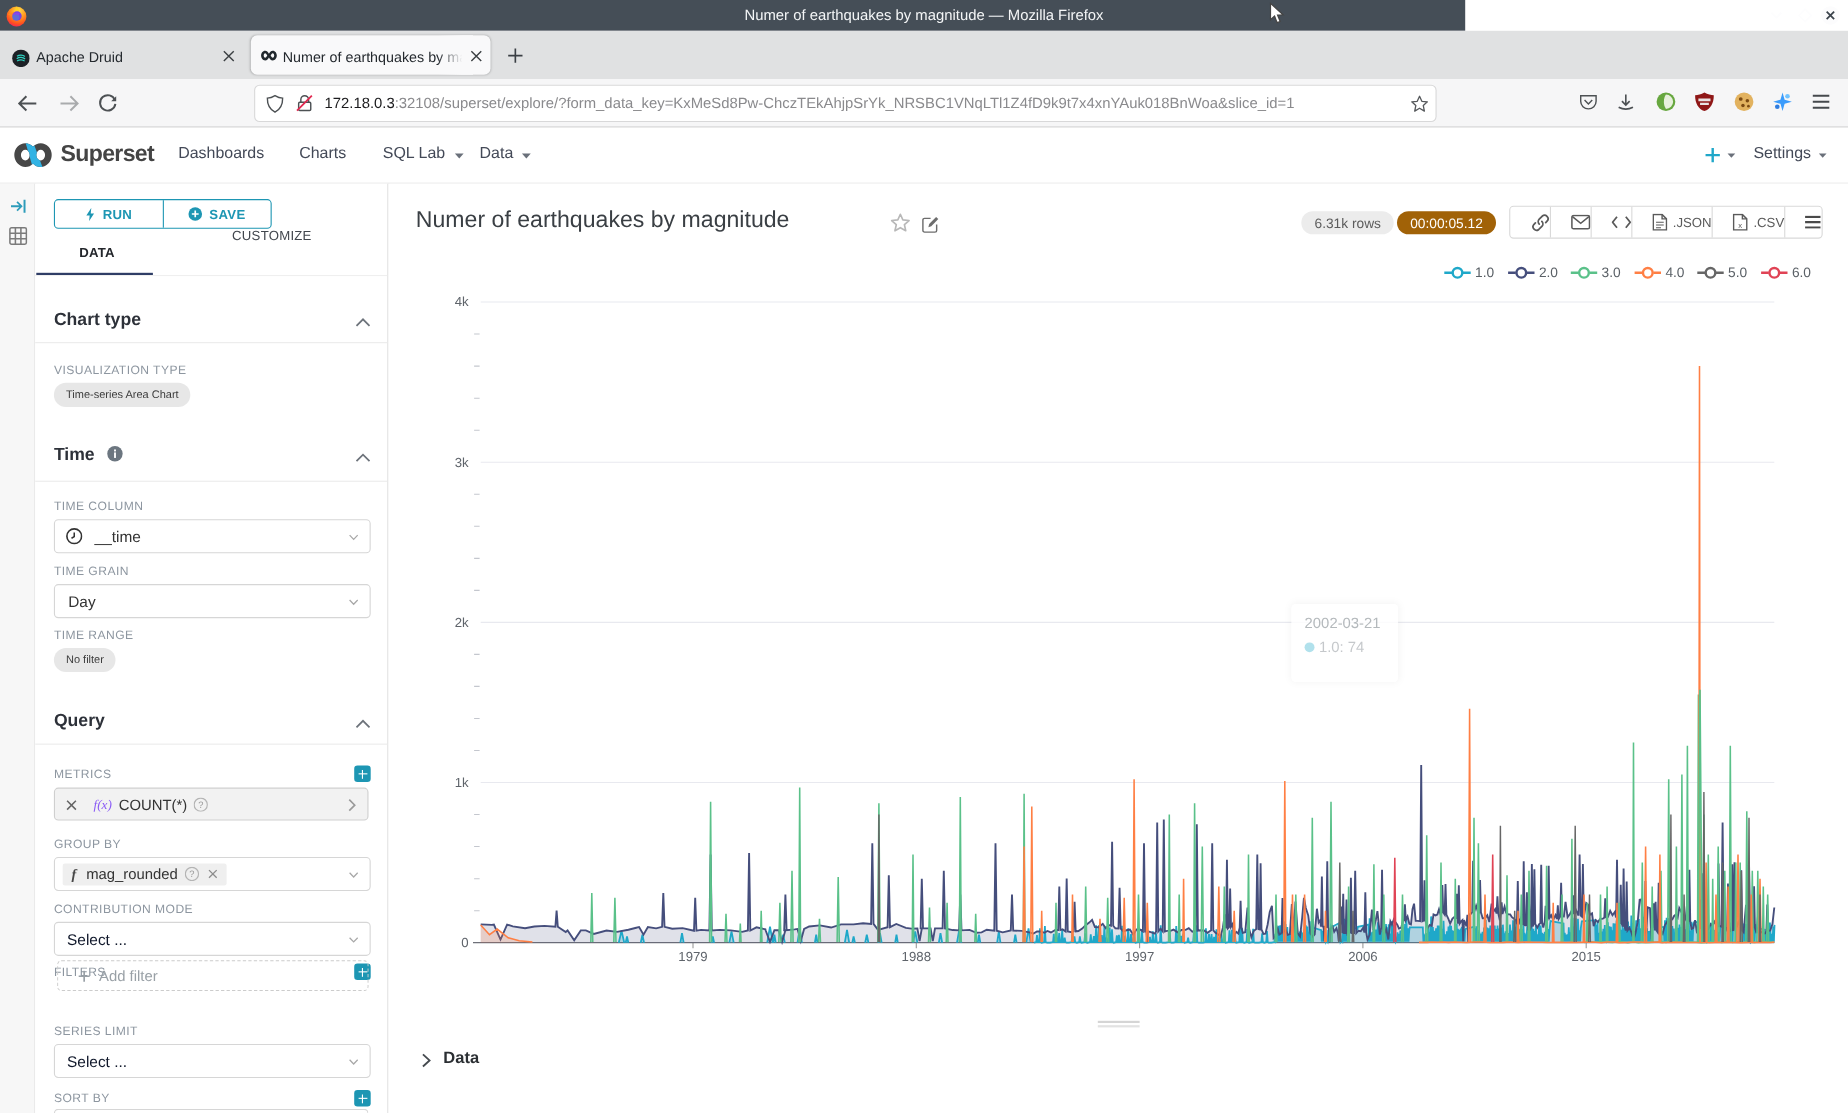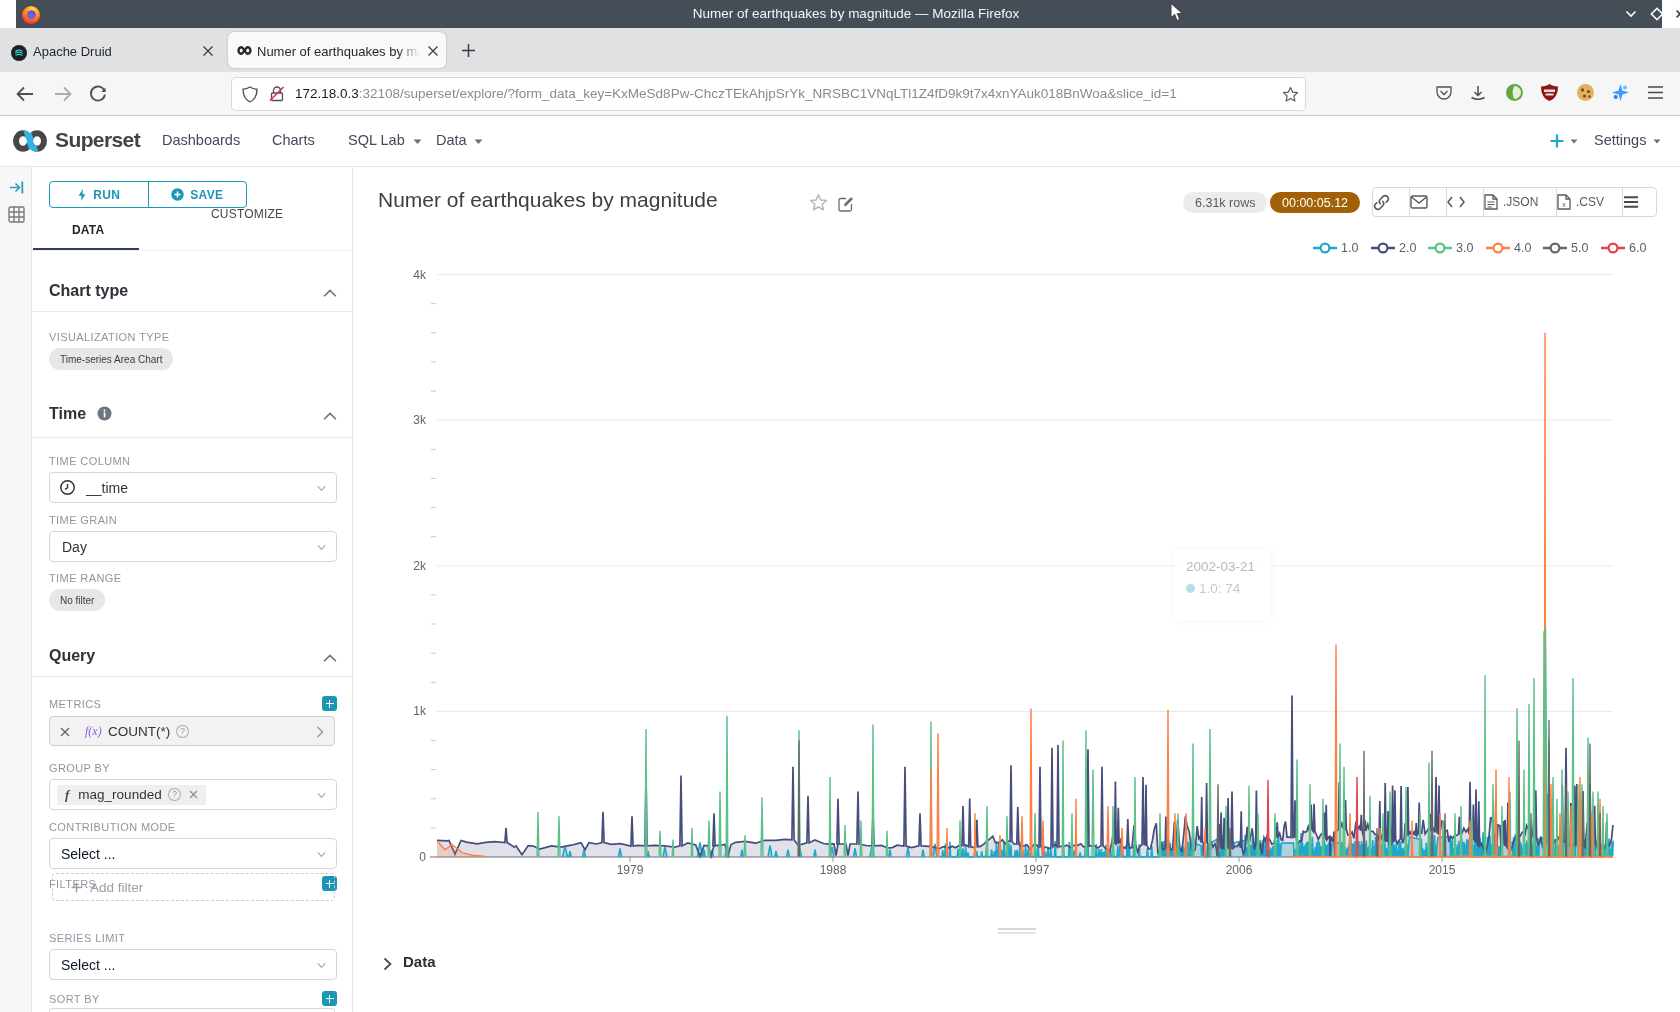--- a/index.html
+++ b/index.html
@@ -1,19 +1,19 @@
 <!DOCTYPE html>
 <html><head>
 <meta charset="utf-8">
 <style>
 * { margin:0; padding:0; box-sizing:border-box; }
 html,body { width:1680px; height:1012px; overflow:hidden; font-family:"Liberation Sans", sans-serif; background:#fff; }
 .abs { position:absolute; }
 
-#titlebar { position:absolute; left:0; top:0; width:1646px; height:28px; background:#454e57;margin-left:16px; }
+#titlebar { position:absolute; left:0; top:0; width:1332px; height:28px; background:#454e57; }
 #titlebar .title { position:absolute; top:6px; left:0; width:1680px; text-align:center; color:#f4f6f7; font-size:13.5px; }
 #tabbar { position:absolute; left:0; top:28px; width:1680px; height:44px; background:#e0e1e2; }
 #toolbar { position:absolute; left:0; top:72px; width:1680px; height:44px; background:#f6f6f7; border-bottom:1px solid #c9c9cb; }
 .tab-active { position:absolute; left:228px; top:4px; width:218px; height:36px; background:#f9f9fa; border-radius:6px; box-shadow:0 0 2px rgba(0,0,0,.25); }
 #urlbox { position:absolute; left:232px; top:78px; width:1073px; height:32px; background:#ffffff; border-radius:4px; box-shadow:0 0 0 1px rgba(0,0,0,.12); }
 
 #navbar { position:absolute; left:0; top:116px; width:1680px; height:51px; background:#fff; border-bottom:1px solid #e8e8e8; }
 .navitem { position:absolute; top:16px; font-size:14.5px; color:#434957; }
 
 #leftstrip { position:absolute; left:0; top:167px; width:32px; height:845px; background:#f7f7f7; border-right:1px solid #e8e8e8; }
@@ -35,21 +35,21 @@
 .sel .tx { color:#333; font-size:14px; margin-left:11px; }
 .chev { position:absolute; right:10px; top:50%; margin-top:-4px; width:9px; height:9px; }
 .plusbtn { position:absolute; left:290px; width:15px; height:15px; background:#1d96b3; border-radius:3px; color:#fff; }
 .plusbtn:before { content:""; position:absolute; left:3.5px; top:6.7px; width:8px; height:1.6px; background:#fff; }
 .plusbtn:after { content:""; position:absolute; left:6.7px; top:3.5px; width:1.6px; height:8px; background:#fff; }
 .caret-up { position:absolute; left:291px; width:14px; height:14px; }
 
 #chart-title { position:absolute; left:378px; top:188px; font-size:21px; color:#3a3f44; }
 .hpill { position:absolute; top:192px; height:21px; border-radius:10.5px; font-size:12.5px; display:flex; align-items:center; padding:0 12px; }
 .btngroup { position:absolute; left:1372px; top:187px; height:30px; display:flex; border:1px solid #d9d9d9; border-radius:4px; background:#fff; }
-.btngroup > div { display:flex; align-items:center; justify-content:flex-start; border-right:1px solid #d9d9d9; color:#5a5a5a; font-size:12px; }
+.btngroup > div { display:flex; align-items:center; justify-content:flex-end; border-right:1px solid #d9d9d9; color:#5a5a5a; font-size:12px; }
 .btngroup > div:last-child { border-right:none; }
 
 #ghost { position:absolute; left:1174px; top:549px; width:97px; height:71px; background:rgba(255,255,255,.82); border-radius:4px; box-shadow:0 0 8px rgba(0,0,0,.05); }
 #ghost .d1 { position:absolute; left:12px; top:10px; font-size:13.5px; color:rgba(130,138,144,.6); }
 #ghost .d2 { position:absolute; left:12px; top:32px; font-size:13.5px; color:rgba(150,155,160,.55); }
 #ghost .dot { display:inline-block; width:9px; height:9px; border-radius:50%; background:rgba(31,168,201,.35); margin-right:4px; }
 
 #datasec { position:absolute; left:403px; top:953px; font-size:15px; color:#2b2f33; font-weight:bold; }
 #handle1 { position:absolute; left:998px; top:928px; width:38px; height:2px; background:#d5d5d5; }
 #handle2 { position:absolute; left:998px; top:932px; width:38px; height:2px; background:#e2e2e2; }

